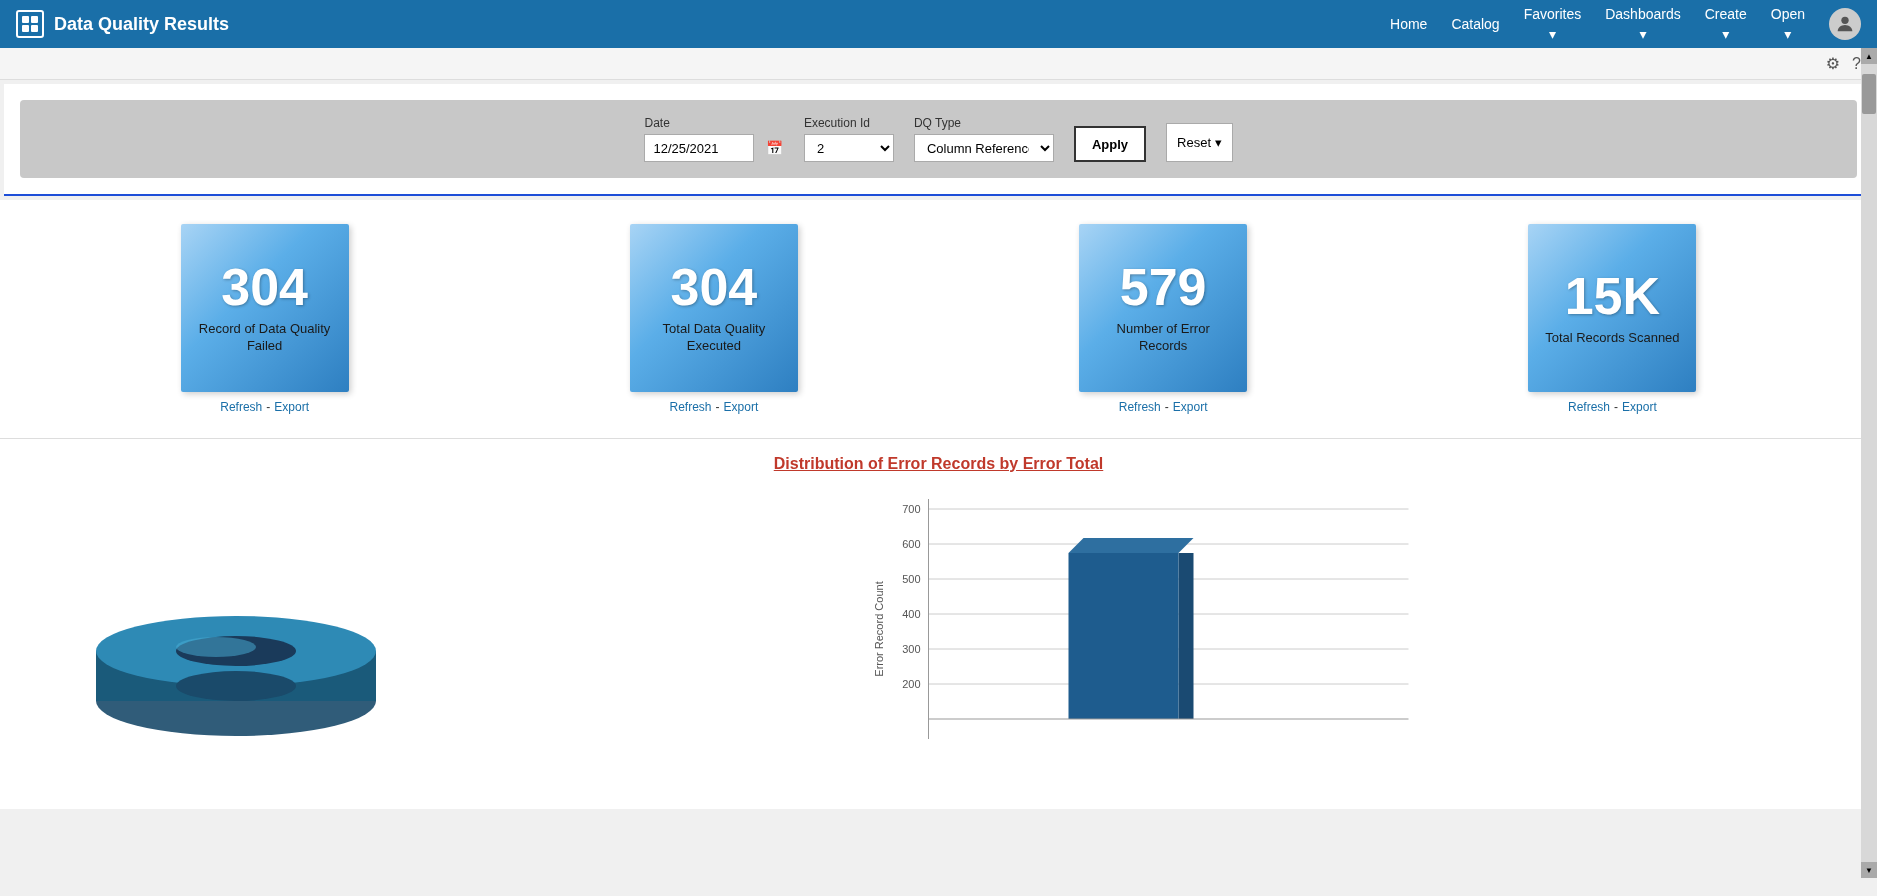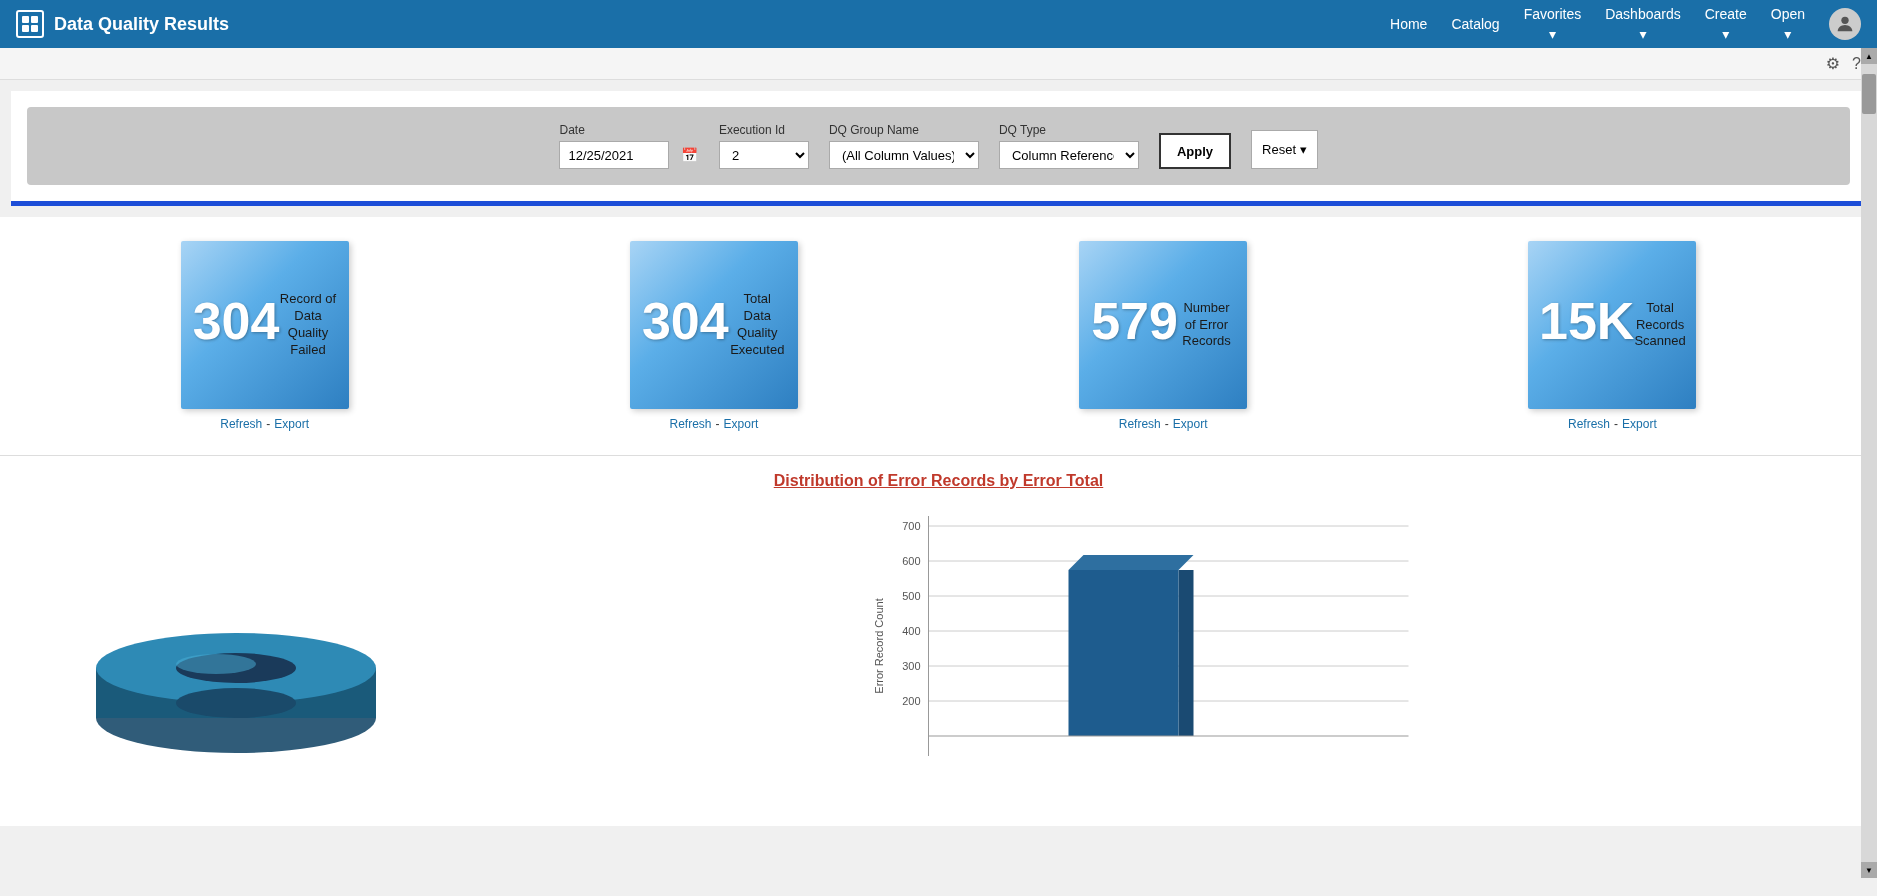--- a/index.html
+++ b/index.html
@@ -86,23 +86,23 @@
     
     .page-content {
       overflow-y: auto;
       height: calc(896px - 48px - 32px);
       background: #f0f0f0;
     }
 
     
     .filter-section {
       background: white;
-      margin: 11px;
+      margin: 4px;
       padding: 16px;
-      border-bottom: 5px solid #1d4ed8;
+      border-bottom: 2px solid #1d4ed8;
     }
     .filter-panel {
       background: #c8c8c8;
       border-radius: 4px;
       padding: 16px 20px;
       display: inline-flex;
       align-items: flex-end;
       gap: 20px;
       margin: 0 auto;
       display: flex;
@@ -179,21 +179,21 @@
       display: flex;
       flex-direction: column;
       align-items: center;
       gap: 8px;
     }
     .kpi-card {
       width: 168px;
       height: 168px;
       background: linear-gradient(135deg, #a8d4f5 0%, #5baee8 40%, #2e7fc1 100%);
       display: flex;
-      flex-direction: row;
+      flex-direction: column;
       align-items: center;
       justify-content: center;
       border-radius: 2px;
       padding: 12px;
       text-align: center;
       box-shadow: 2px 2px 6px rgba(0,0,0,0.2);
     }
     .kpi-number {
       font-size: 52px;
       font-weight: bold;
@@ -362,28 +362,20 @@
 
       <div class="filter-group">
         <label class="filter-label">Execution Id</label>
         <div class="filter-input-row">
           <select class="filter-select" style="width:90px">
             <option>2</option>
           </select>
         </div>
       </div>
 
-      <div class="filter-group">
-        <label class="filter-label">DQ Group Name</label>
-        <div class="filter-input-row">
-          <select class="filter-select" style="width:150px">
-            <option>(All Column Values)</option>
-          </select>
-        </div>
-      </div>
 
       <div class="filter-group">
         <label class="filter-label">DQ Type</label>
         <div class="filter-input-row">
           <select class="filter-select" style="width:140px">
             <option>Column Reference</option>
           </select>
         </div>
       </div>
 

